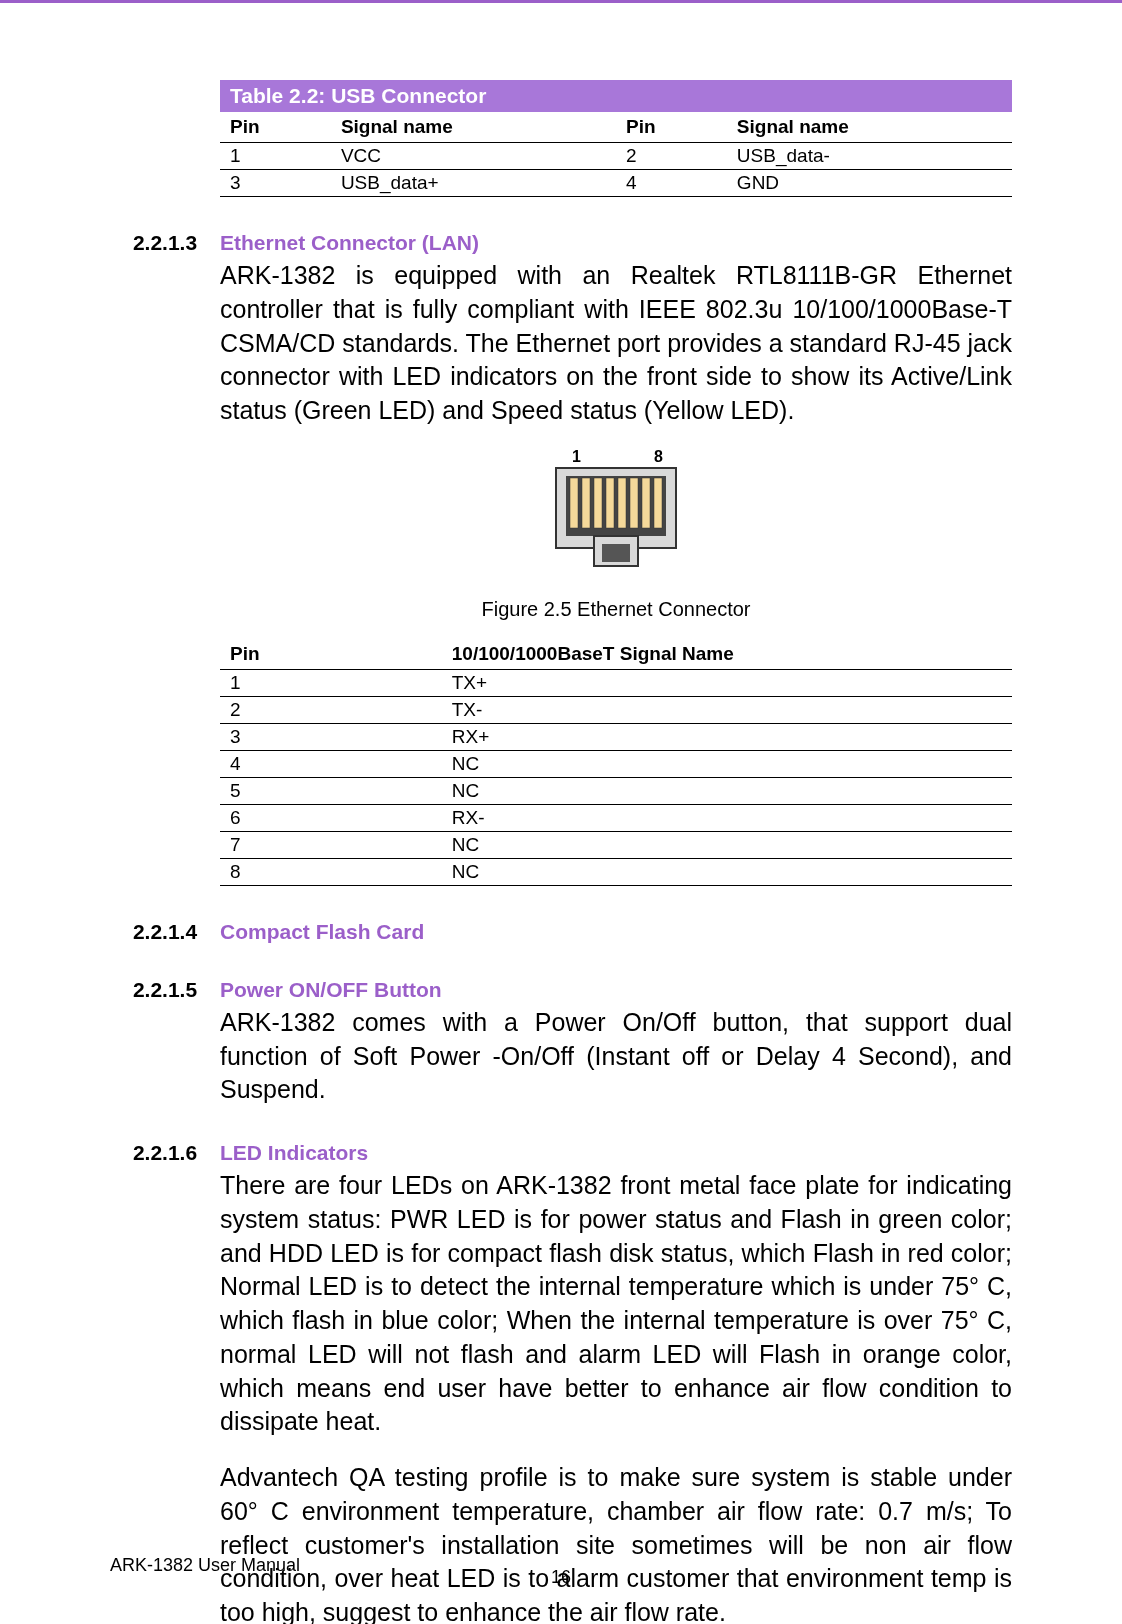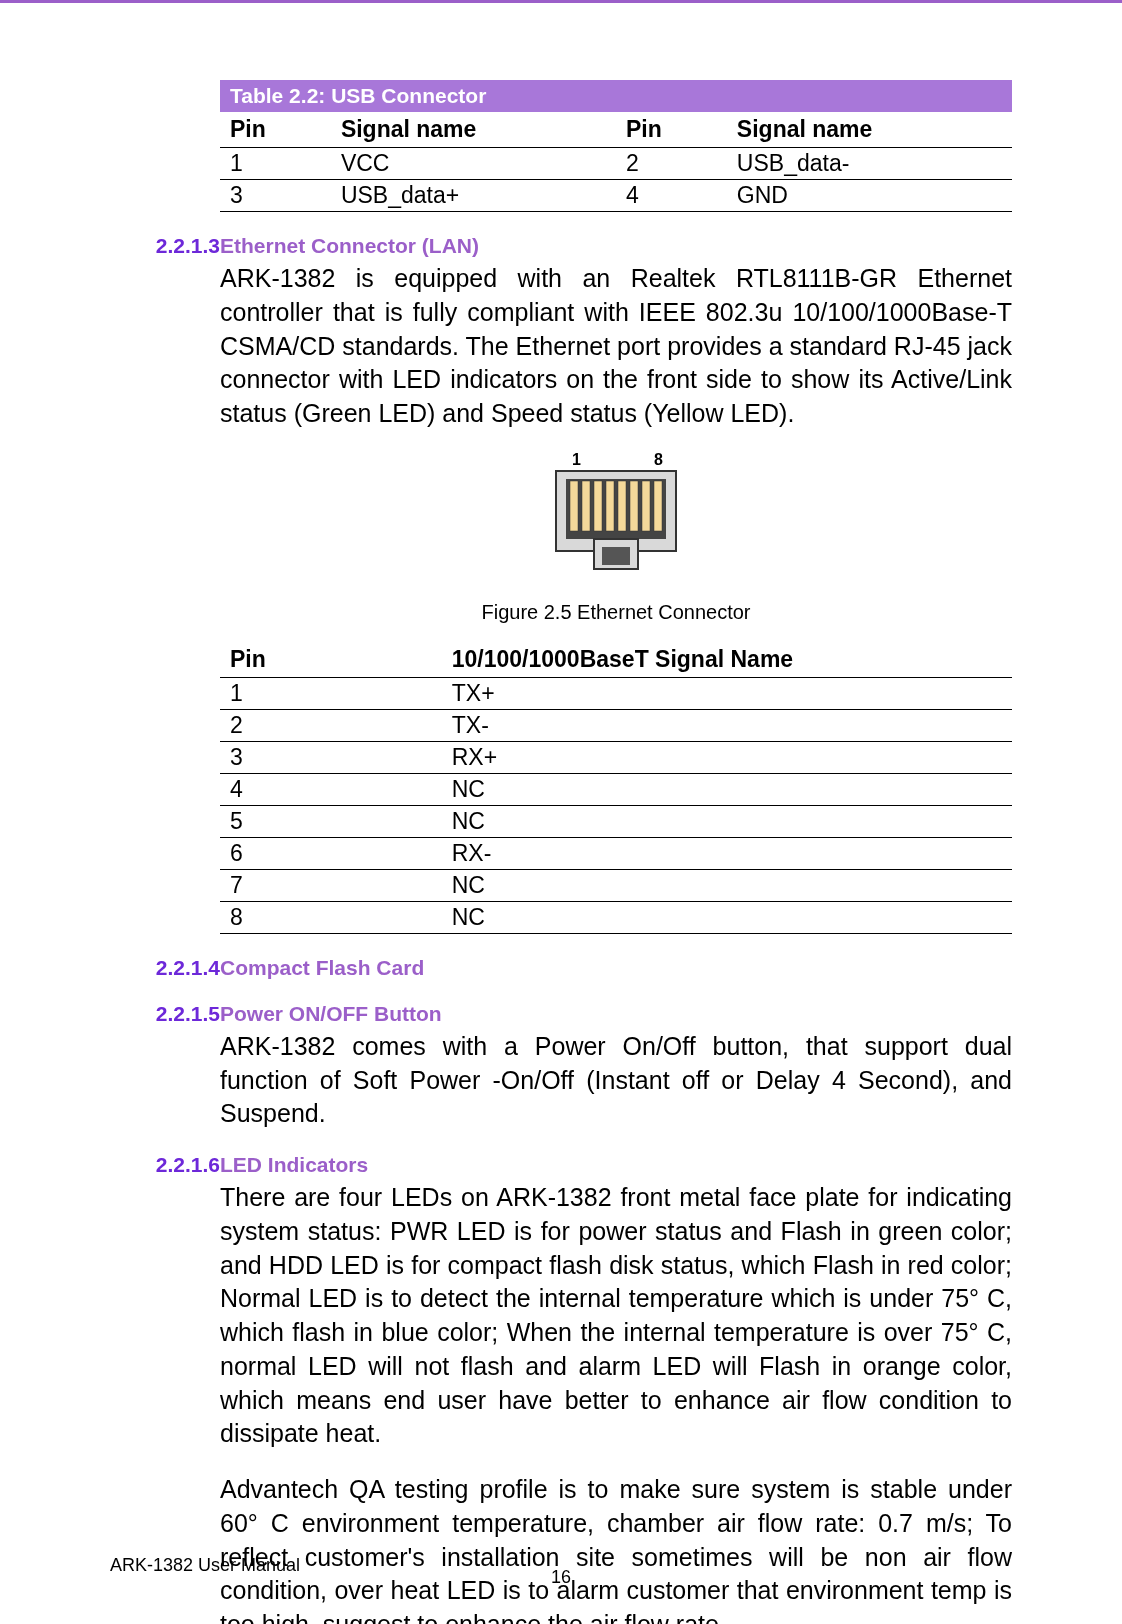--- a/index.html
+++ b/index.html
@@ -26,21 +26,21 @@
   .table-title {
     background: #a877d9;
     color: #fff;
     font-weight: bold;
     font-size: 21px;
     padding: 4px 10px;
   }
   table.data {
     width: 100%;
     border-collapse: collapse;
-    font-size: 23px;
+    font-size: 19px;
   }
   table.data th {
     text-align: left;
     font-weight: bold;
     padding: 4px 10px;
     border-bottom: 1.5px solid #000;
   }
   table.data td {
     padding: 2px 10px;
     border-bottom: 1px solid #000;
@@ -50,22 +50,23 @@
   }
   .sec-row {
     display: flex;
     align-items: baseline;
   }
   .sec-num {
     width: 110px;
     flex: 0 0 110px;
     font-weight: bold;
     font-size: 21px;
-    color: #6d28d9;
-    text-align: right;
+    color: #000000;
+    text-align: center;
+    margin-top: 12px;
   }
   .sec-title {
     font-weight: bold;
     font-size: 21px;
     color: #9b5fc9;
   }
   .sec-body {
     margin-left: 0;
     font-size: 25px;
     line-height: 1.35;

